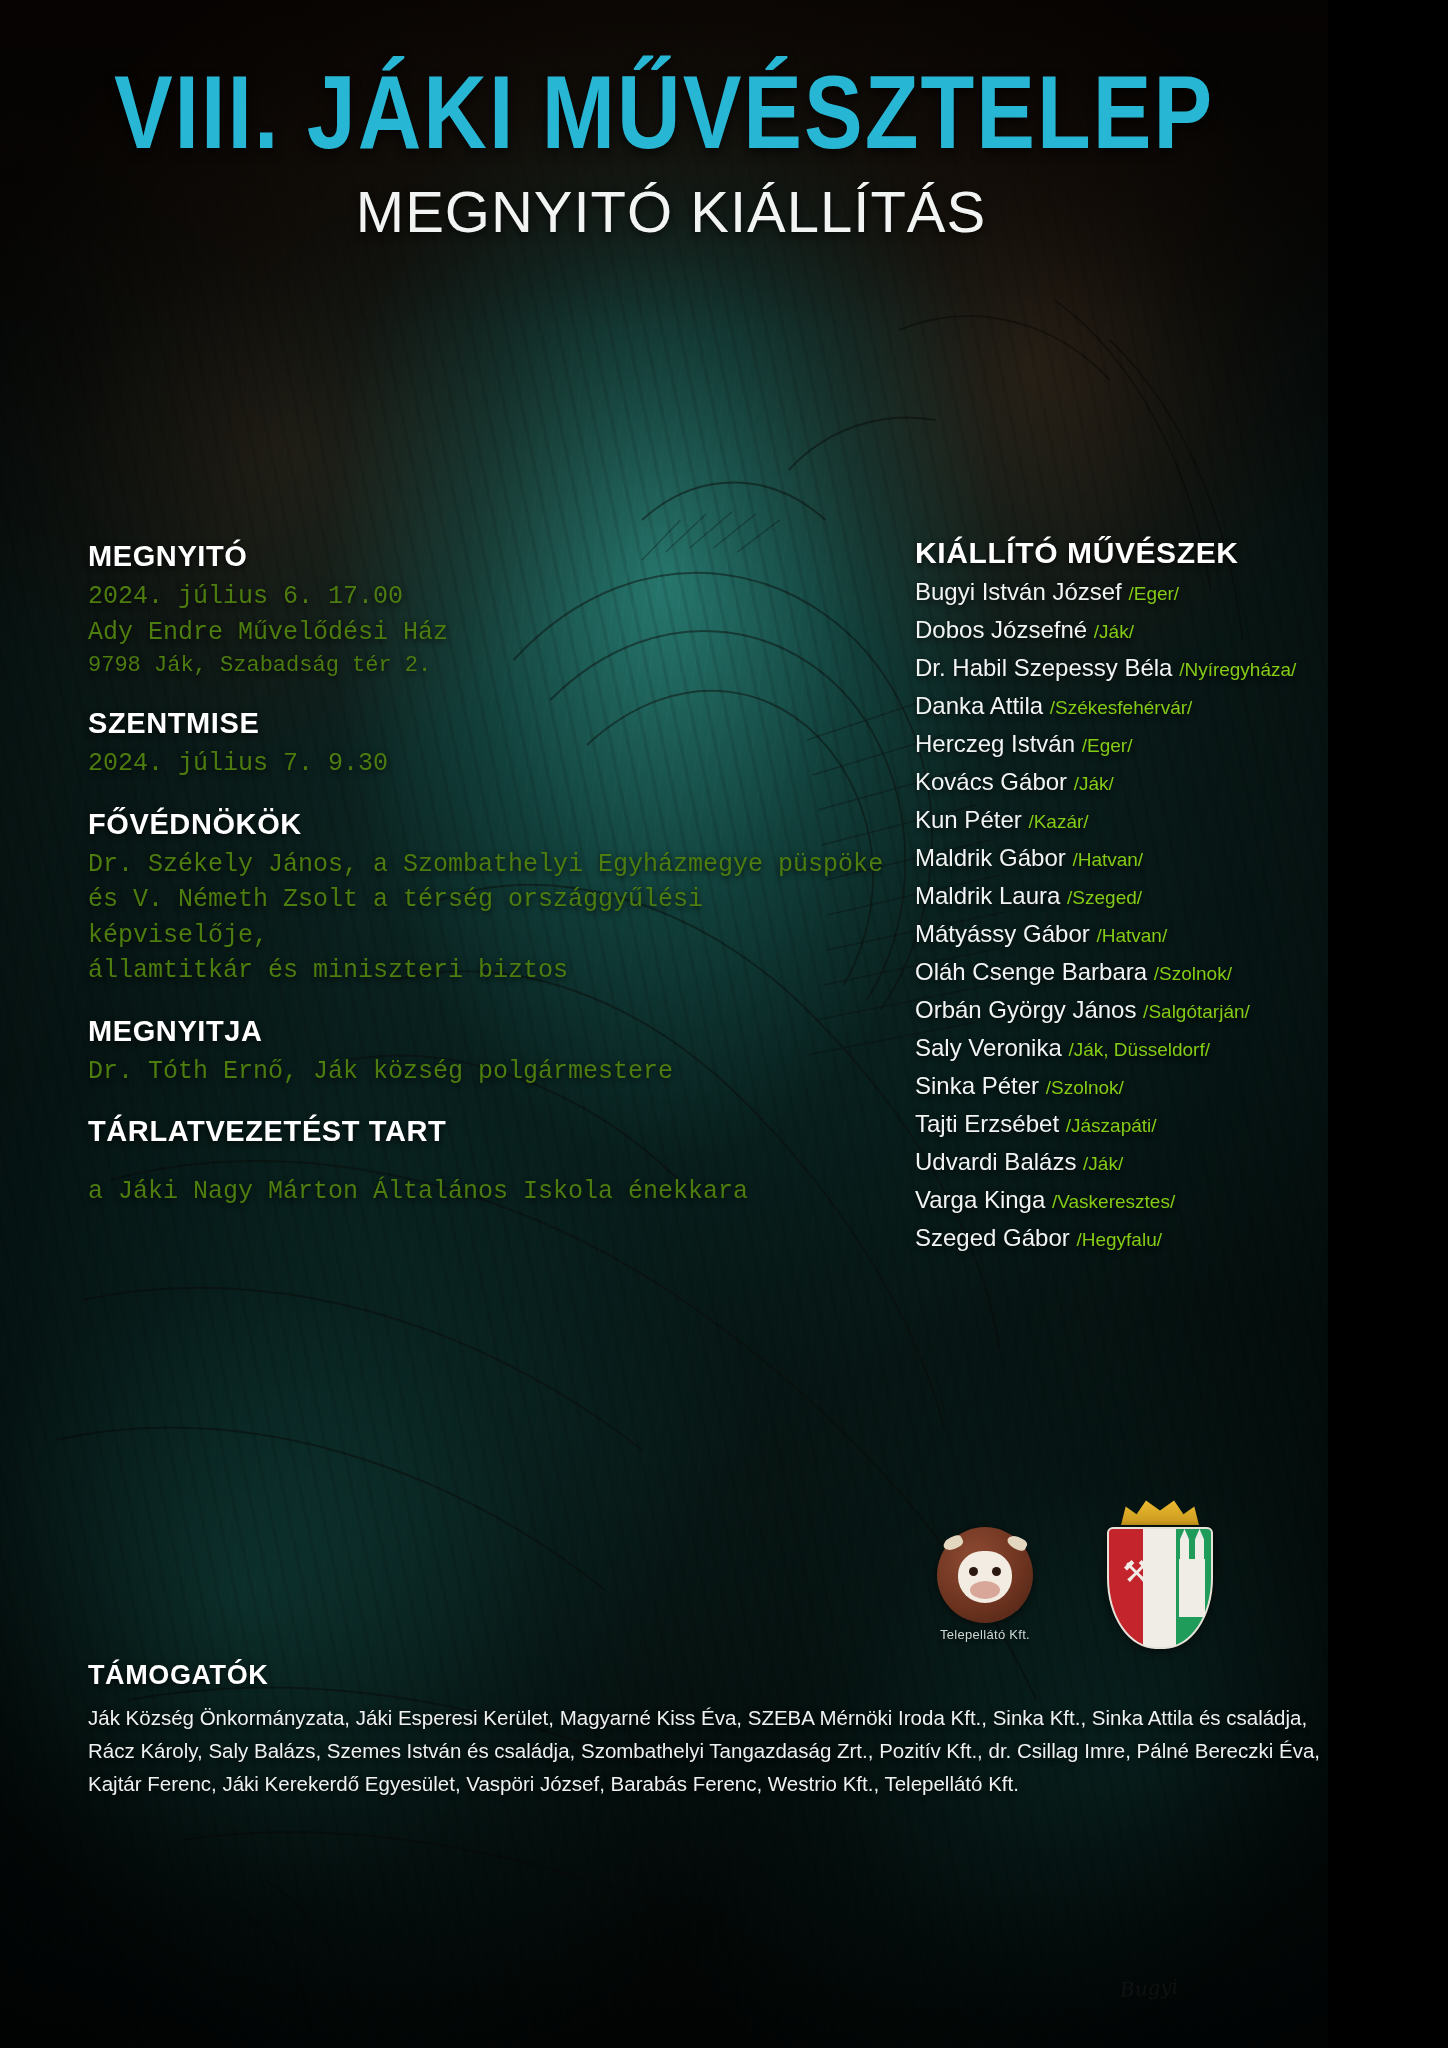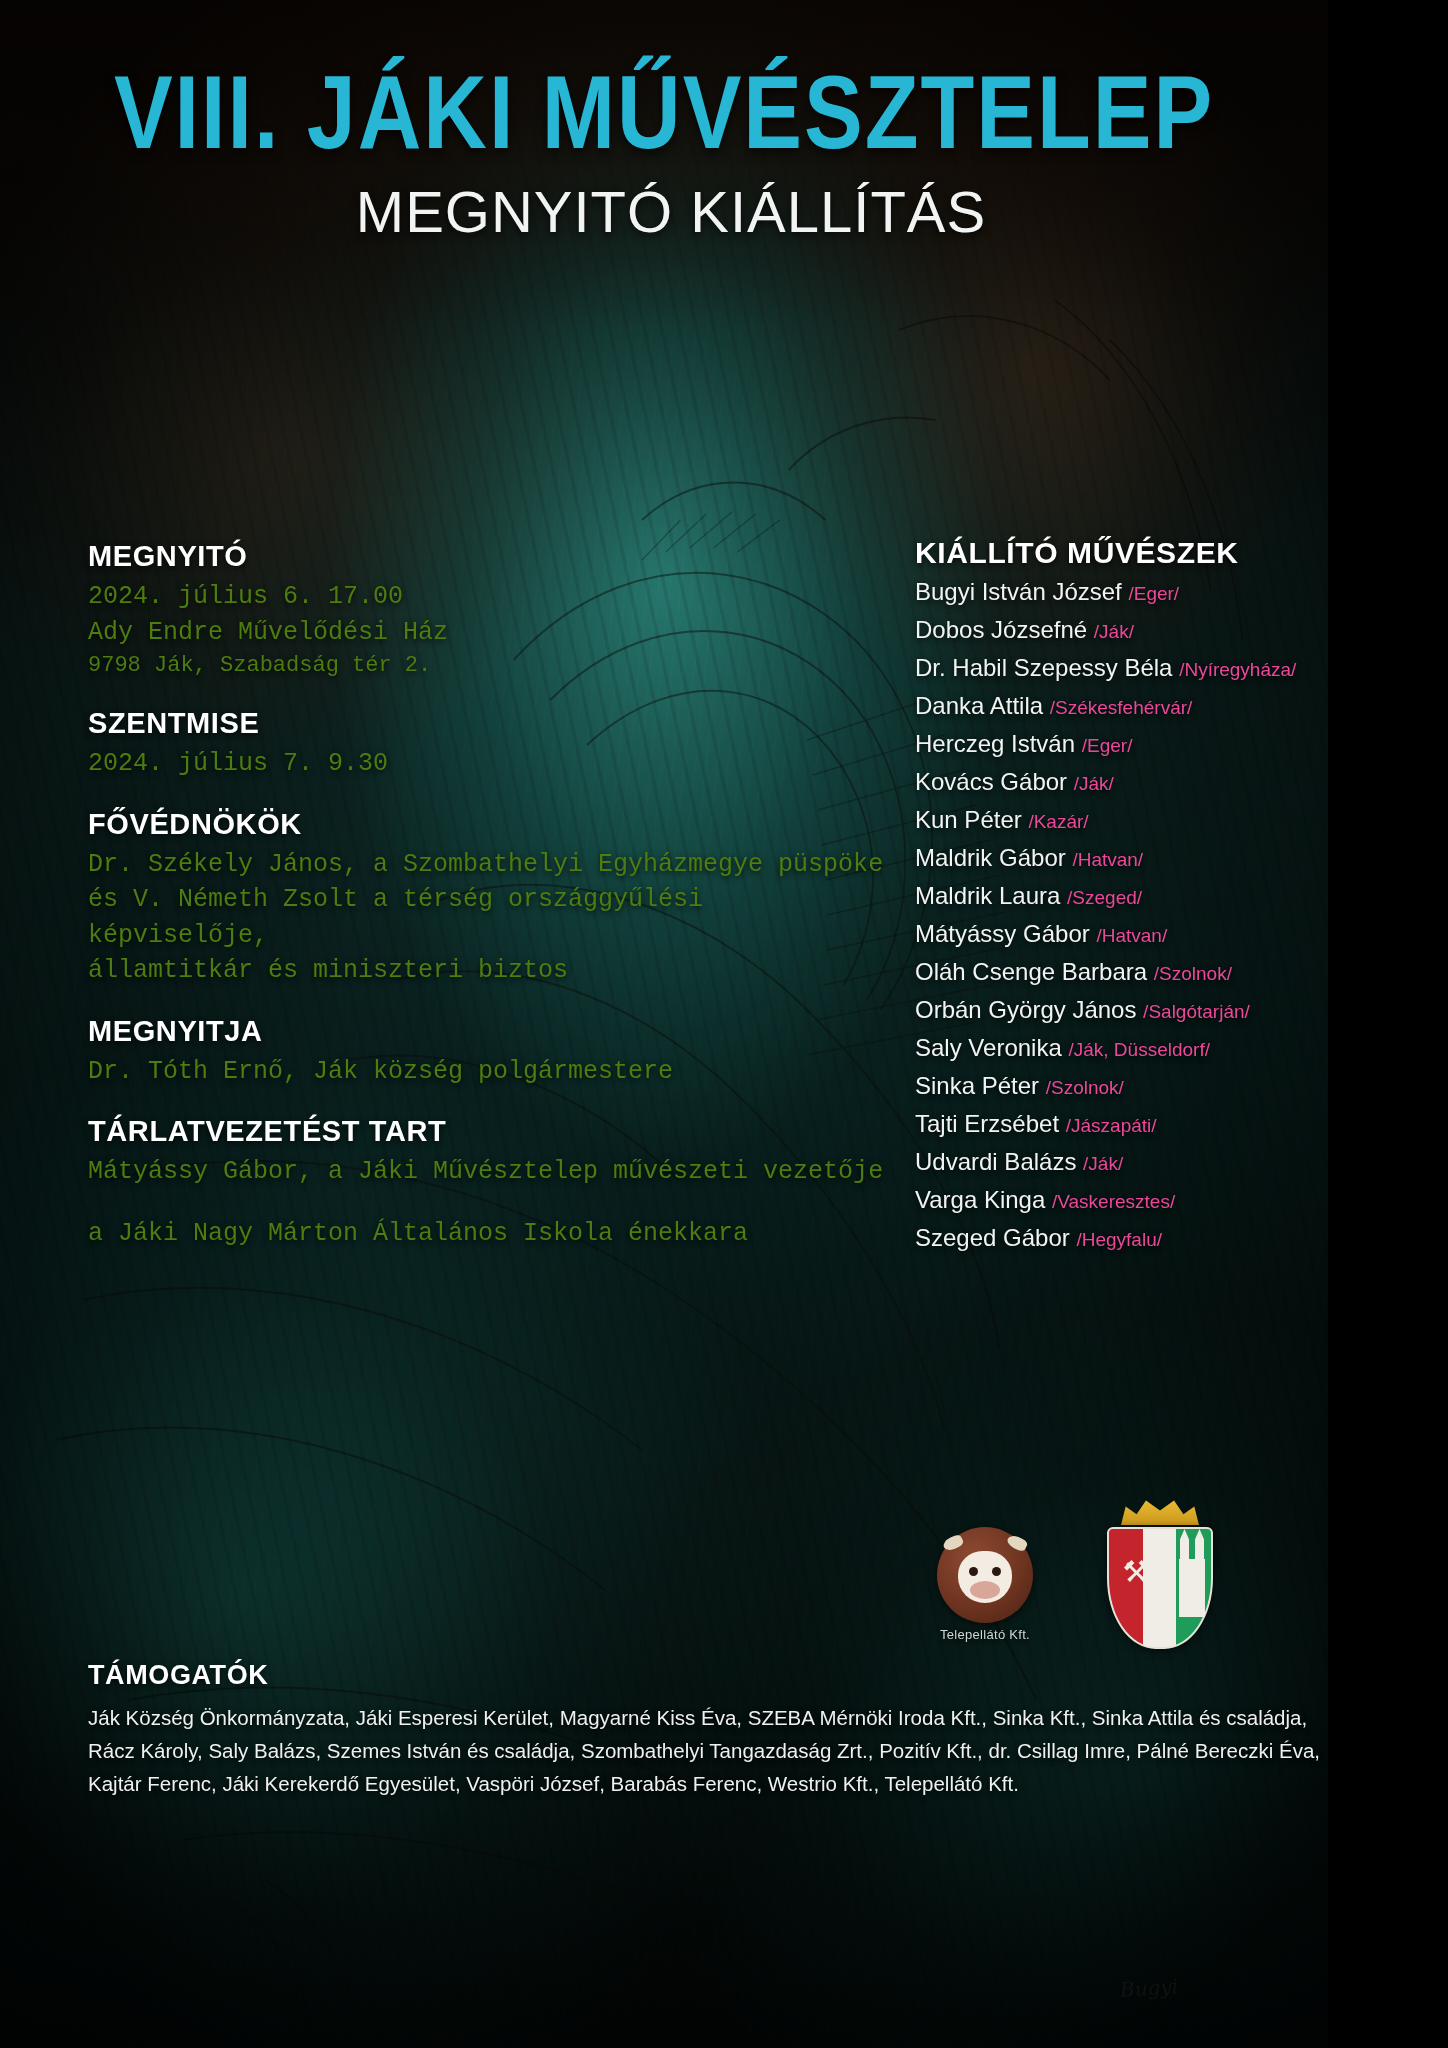--- a/index.html
+++ b/index.html
@@ -118,21 +118,21 @@
   .artist {
     font-size: 24px;
     line-height: 1.0;
     margin: 0 0 14px 0;
     color: #f1f4f3;
     text-shadow: 0 2px 6px rgba(0,0,0,.8);
     white-space: nowrap;
   }
   .artist .place {
     font-size: 19px;
-    color: #ec4899;
+    color: #84cc16;
   }
 
   
   .logos {
     position: absolute;
     left: 905px;
     top: 1495px;
     width: 420px;
     height: 175px;
   }
@@ -314,21 +314,20 @@
       <p class="sec-line">államtitkár és miniszteri biztos</p>
     </div>
 
     <div class="sec">
       <h3 class="sec-head">MEGNYITJA</h3>
       <p class="sec-line">Dr. Tóth Ernő, Ják község polgármestere</p>
     </div>
 
     <div class="sec">
       <h3 class="sec-head">TÁRLATVEZETÉST TART</h3>
-      <p class="sec-line">Mátyássy Gábor, a Jáki Művésztelep művészeti vezetője</p>
     </div>
 
     <div class="sec">
       <p class="sec-line">a Jáki Nagy Márton Általános Iskola énekkara</p>
     </div>
 
   </div>
 
   <div class="col-right">
     <h3 class="artists-head">KIÁLLÍTÓ MŰVÉSZEK</h3>

